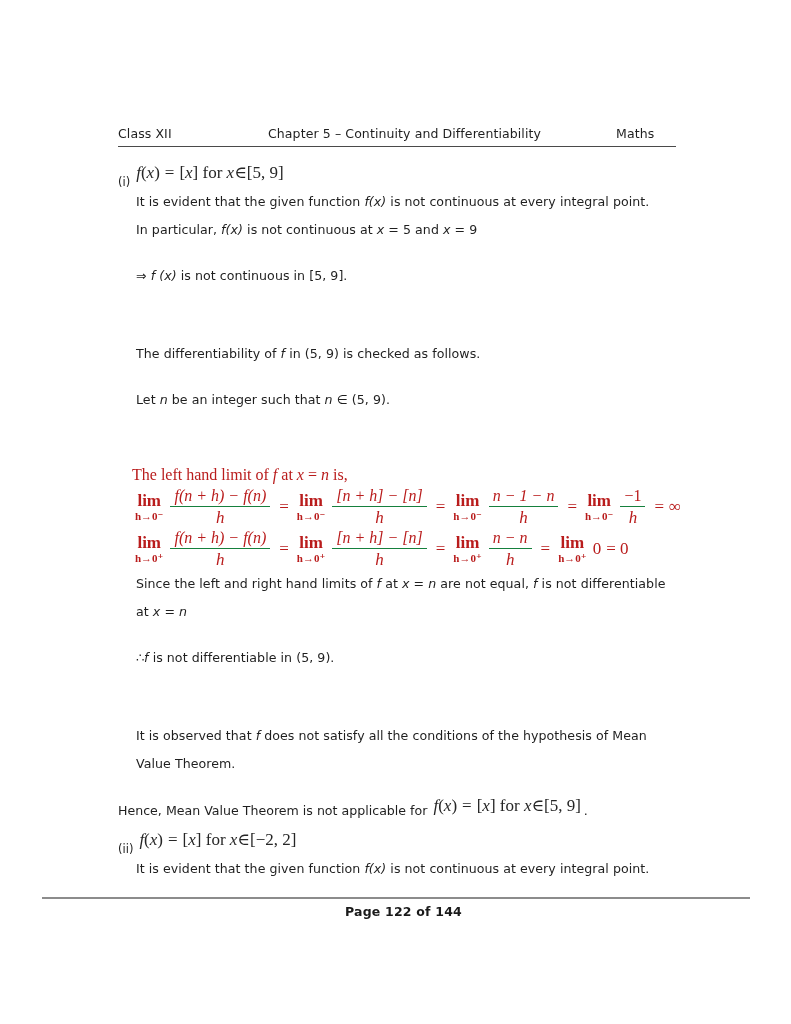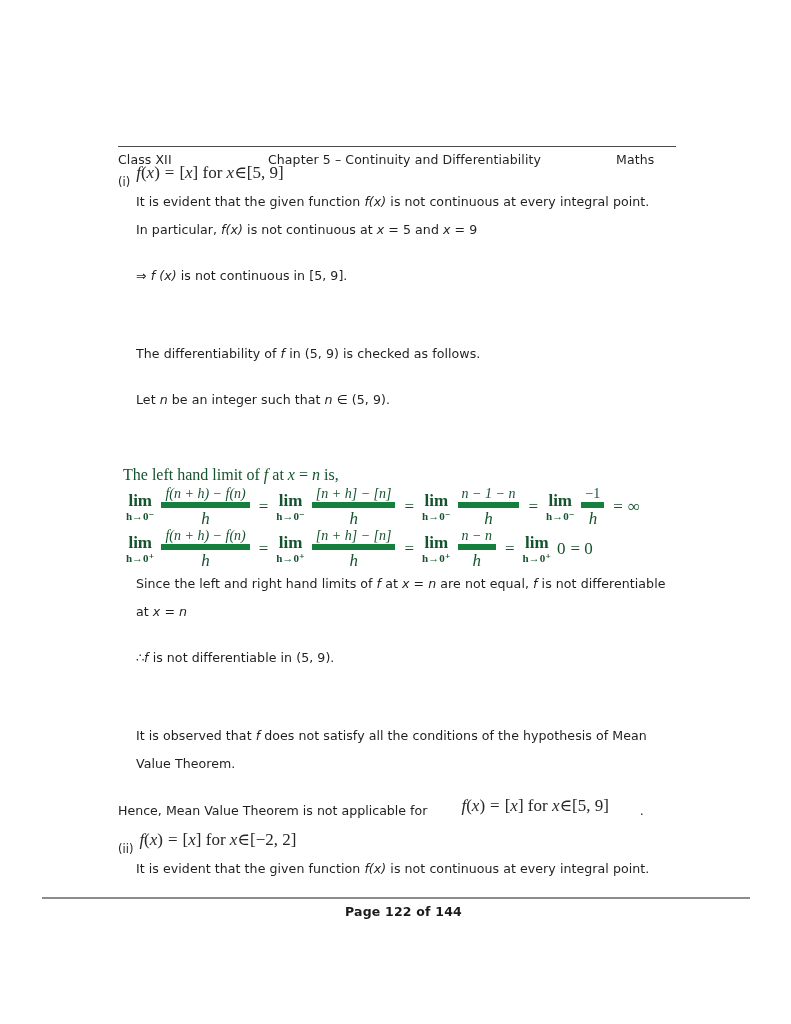--- a/index.html
+++ b/index.html
@@ -28,21 +28,20 @@
   .header {
     position: absolute;
     left: 118px;
     top: 126px;
     width: 558px;
     display: flex;
     align-items: baseline;
     font-size: 12.5px;
     color: #1f1f1f;
     letter-spacing: 0.1px;
-    margin-top: 26px;
   }
   .header .h-left   { width: 150px; text-align: left; }
   .header .h-center { flex: 1; text-align: left; }
   .header .h-right  { width: 60px; }
   .header-rule {
     position: absolute;
     left: 118px;
     top: 146px;
     width: 558px;
     height: 1px;
@@ -100,22 +99,22 @@
     bottom: 5px;
     white-space: nowrap;
   }
 
   
   .brk { letter-spacing: 0px; }
 
   
   .limit-block {
     font-family: "Liberation Serif", "DejaVu Serif", serif;
-    color: #14532d;
-    margin-left: 5px;
+    color: #b91c1c;
+    margin-left: 14px;
   }
   .limit-caption {
     font-size: 16px;
     line-height: 22px;
     white-space: nowrap;
   }
   .eqline {
     display: flex;
     align-items: center;
     white-space: nowrap;
@@ -137,38 +136,37 @@
     display: inline-flex;
     flex-direction: column;
     align-items: center;
     justify-content: center;
     margin: 0 4px;
     line-height: 1.12;
     vertical-align: middle;
   }
   .frac .num {
     padding: 0 4px 1px 4px;
-    border-bottom: 6px solid #15803d;
-    font-size: 14px;
+    border-bottom: 1px solid #15803d;
+    font-size: 16px;
   }
   .frac .den {
     padding: 1px 4px 0 4px;
     font-size: 17px;
   }
   .eq-op { margin: 0 5px; font-size: 17px; }
 
   
   .inline-mix {
     font-size: 12.6px;
     line-height: 28px;
     color: #1f1f1f;
     display: flex;
     align-items: baseline;
     flex-wrap: wrap;
-    gap: 28px;
   }
   .inline-mix .imath {
     font-family: "Liberation Serif", "DejaVu Serif", serif;
     font-size: 17px;
     color: #262626;
     position: relative;
     bottom: 4px;
     margin: 0 2px 0 6px;
     white-space: nowrap;
   }

